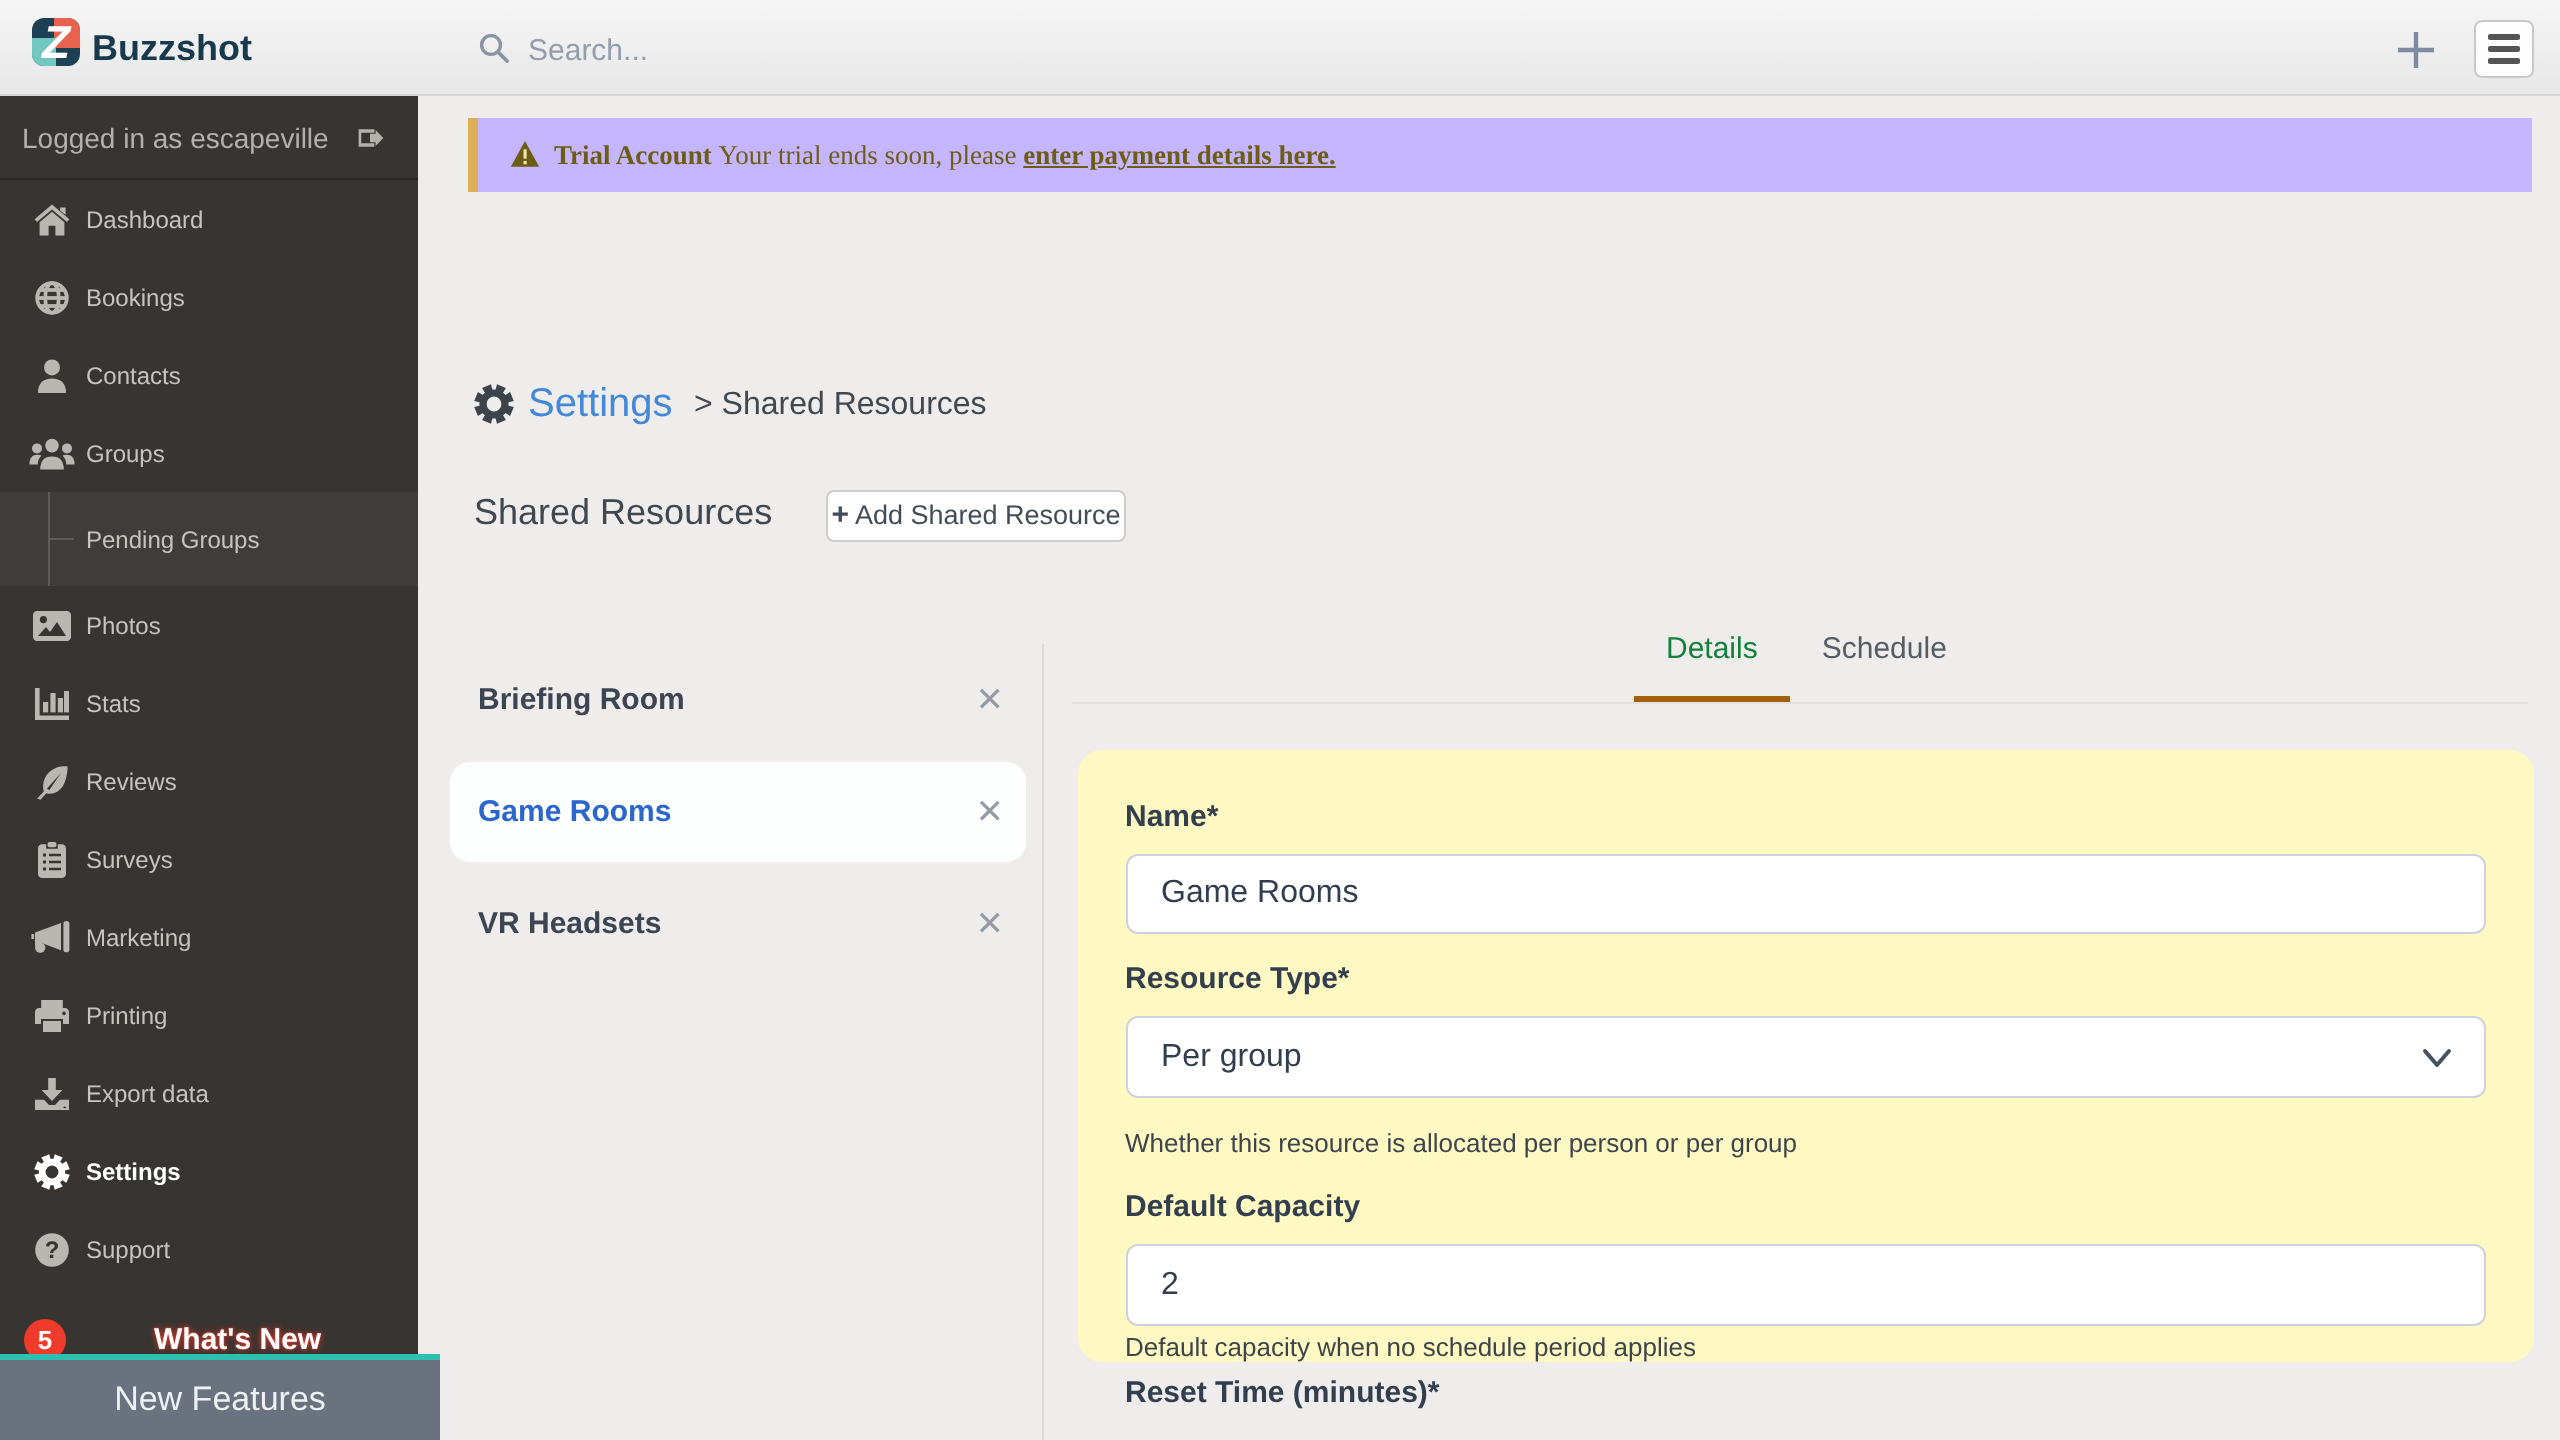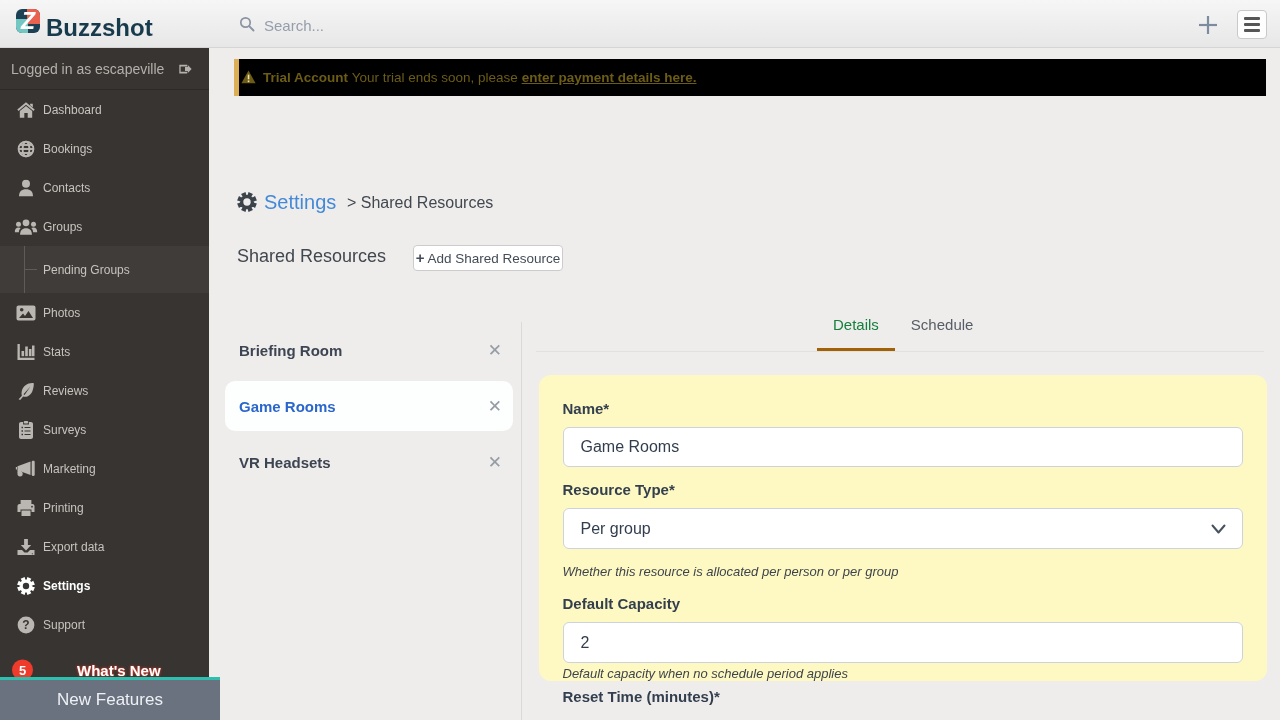--- a/index.html
+++ b/index.html
@@ -8,21 +8,21 @@
 
 
 .header { position:absolute; left:0; top:0; width:1280px; height:48px;
   background:linear-gradient(#f6f6f6,#e7e7e7); border-bottom:1px solid #d5d5d5; z-index:5; }
 .logo-box { position:absolute; left:16px; top:9px; width:24px; height:24px; border-radius:6px;
   background:#1d4154; overflow:hidden; }
 .logo-red { position:absolute; right:0; top:0; width:13px; height:15px; background:#e9614f; }
 .logo-teal { position:absolute; left:0; bottom:0; width:12px; height:14px; background:#72c7c3; }
 .logo-z { position:absolute; left:0; top:0; width:24px; height:24px; color:#fff;
   font-weight:bold; font-style:italic; font-size:23px; line-height:24px; text-align:center; }
-.brand { position:absolute; left:46px; top:14px; font-size:24px; font-weight:bold; color:#173a4d; }
+.brand { position:absolute; left:46px; top:14px; font-size:18px; font-weight:bold; color:#173a4d; }
 .search-ico { position:absolute; left:239px; top:16px; }
 .search-text { position:absolute; left:264px; top:17px; font-size:15px; color:#959dab; }
 .plus-ico { position:absolute; left:1199px; top:16px; }
 .burger { position:absolute; left:1237px; top:10px; width:30px; height:29px; background:#fdfdfd;
   border:1px solid #c9c9c9; border-radius:4px; }
 .burger div { position:absolute; left:6px; width:16px; height:3px; background:#555; border-radius:1px; }
 
 
 .sidebar { position:absolute; left:0; top:48px; width:209px; height:672px; background:#383431; color:#c7c3bf; }
 .loggedin { position:relative; height:42px; line-height:42px; padding-left:11px; font-size:14px;
@@ -44,22 +44,22 @@
   border-radius:50%; background:#ee3b2c; color:#fff; font-size:13px; font-weight:bold; text-align:center; line-height:21px; }
 .wn-txt { position:absolute; left:43px; top:50%; transform:translateY(-50%); font-size:15px; font-weight:bold; color:#fff;
   text-shadow:0 0 3px #e03c2d, 0 0 1px #e03c2d;padding-left:34px; }
 .newfeat { position:absolute; left:0; bottom:0; width:220px; height:43px; background:#6a7280;
   border-top:3px solid #2fbfae; color:#eef1f3; font-size:17px; text-align:center; line-height:40px; }
 .notch { position:absolute; left:212px; top:579px; width:0; height:0; z-index:6;
   border-top:8px solid transparent; border-bottom:8px solid transparent; border-right:8px solid #eeedeb; }
 
 
 .main { position:absolute; left:220px; top:48px; width:1060px; height:672px; }
-.banner { position:absolute; left:14px; width:1032px; height:37px; background:#000000;
-  border-left:5px solid #dcae55; color:#6d5c16; font-size:13.5px; line-height:37px; padding-left:2px; }
+.banner { position:absolute; left:14px; width:1032px; height:37px; background:#c4b5fd;
+  border-left:5px solid #dcae55; color:#6d5c16; font-size:13.5px; line-height:37px; padding-left:16px;font-family:Liberation Serif, serif; }
 .banner b { color:#6d5c16; }
 .banner .warn-ico { display:inline-block; margin-right:7px; position:relative; top:2px; }
 .b1 { top:11px; }
 .b2 { top:71px; }
 
 .crumb { position:absolute; left:17px; top:143px; height:30px; }
 .crumb .gear { position:absolute; left:0; top:1px; }
 .crumb .set { position:absolute; left:27px; top:0px; font-size:20px; color:#4489d8; white-space:nowrap; }
 .crumb .rest { position:absolute; left:110px; top:3px; font-size:16px; color:#41484f; white-space:nowrap; }
 
@@ -83,21 +83,21 @@
 .tab-b { color:#565d66; }
 .tabline { position:absolute; left:316px; top:302.5px; width:728px; height:1px; background:#e2e1df; }
 
 .card { position:absolute; left:318.5px; top:327px; width:728px; height:306px; background:#fef9c3; border-radius:12px;
   padding:24px; }
 .flabel { font-size:15px; font-weight:bold; color:#333f4e; line-height:20px; margin-bottom:8px; }
 .finput { width:680px; height:40px; border:1px solid #ccd3dc; border-radius:6px; background:#fff;
   font-size:16px; color:#323e4e; padding-left:17px; display:flex; align-items:center; }
 .fselect { position:relative; }
 .fselect svg { position:absolute; right:16px; top:15px; }
-.fhelp { font-size:13px; color:#3e444c; line-height:18px; margin-top:2px;font-style:italic; }
+.fhelp { font-size:13px; color:#3e444c; line-height:18px; margin-top:2px; }
 .g1 { margin-bottom:13px; }
 .g2 { margin-bottom:13px; }
 .g3 { margin-bottom:4px; }
 </style>
 </head>
 <body>
 
 <div class="sidebar">
   <div class="loggedin">Logged in as escapeville
     <svg width="14" height="14" viewBox="0 0 16 16" fill="#b4b0ac">

